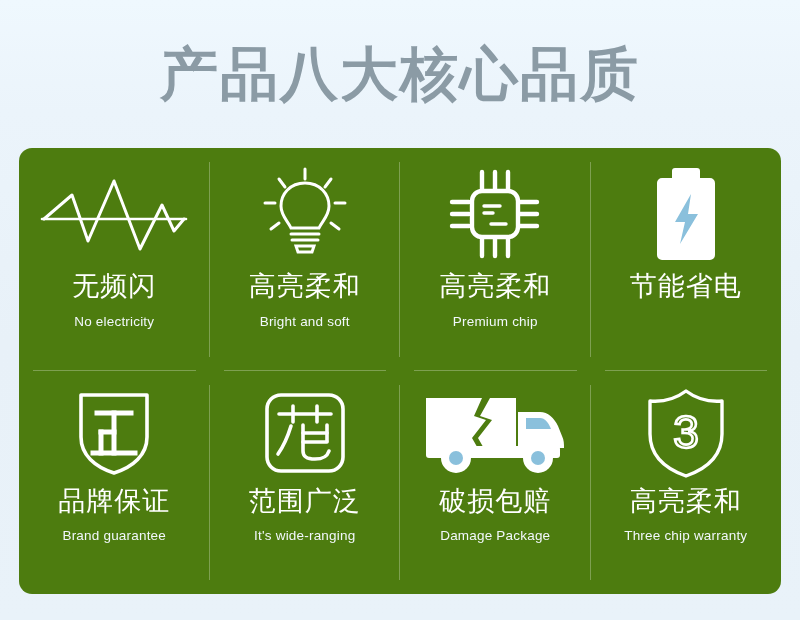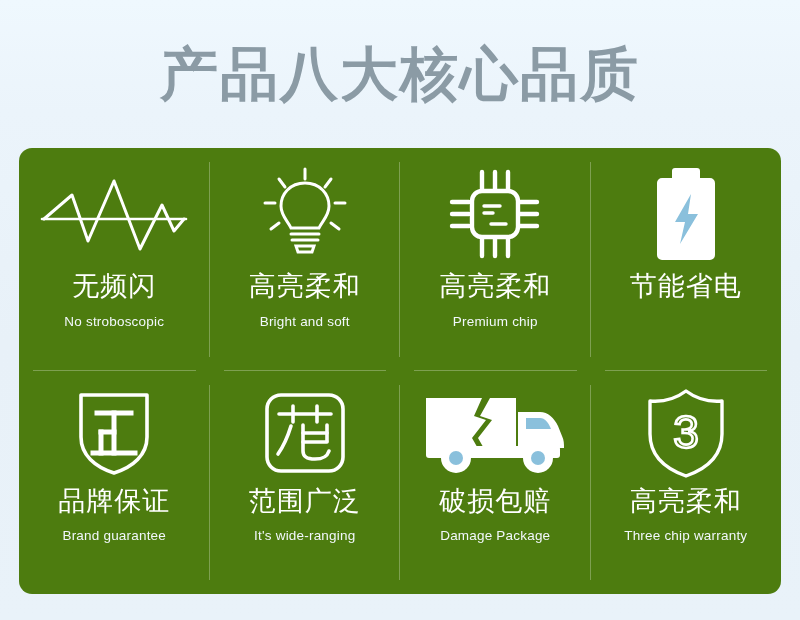--- a/index.html
+++ b/index.html
@@ -121,21 +121,21 @@
   <div class="feature-panel">
 
     <div class="feature-cell row1">
       <div class="icon-box">
         <svg width="148" height="78" viewBox="0 0 148 78">
           <polyline points="4,44 32,20 48,66 74,6 100,74 122,30 134,56 144,44" fill="none" stroke="#ffffff" stroke-width="3" stroke-linejoin="round" stroke-linecap="round"></polyline>
           <line x1="2" y1="44" x2="146" y2="44" stroke="#ffffff" stroke-width="2.6" stroke-linecap="round"></line>
         </svg>
       </div>
       <div class="label-cn">无频闪</div>
-      <div class="label-en">No stroboscopic</div>
+      <div class="label-en">No electricity</div>
     </div>
 
     <div class="feature-cell row1">
       <div class="icon-box">
         <svg width="96" height="94" viewBox="0 0 96 94">
           <g fill="none" stroke="#ffffff" stroke-width="3" stroke-linecap="round">
             <path d="M48 16 C33 16 24 27 24 39 C24 49 31 54 34 61 L62 61 C65 54 72 49 72 39 C72 27 63 16 48 16 Z"></path>
             <line x1="34" y1="67" x2="62" y2="67"></line>
             <line x1="35" y1="73" x2="61" y2="73"></line>
             <path d="M39 79 L57 79 L55 85 L41 85 Z"></path>

